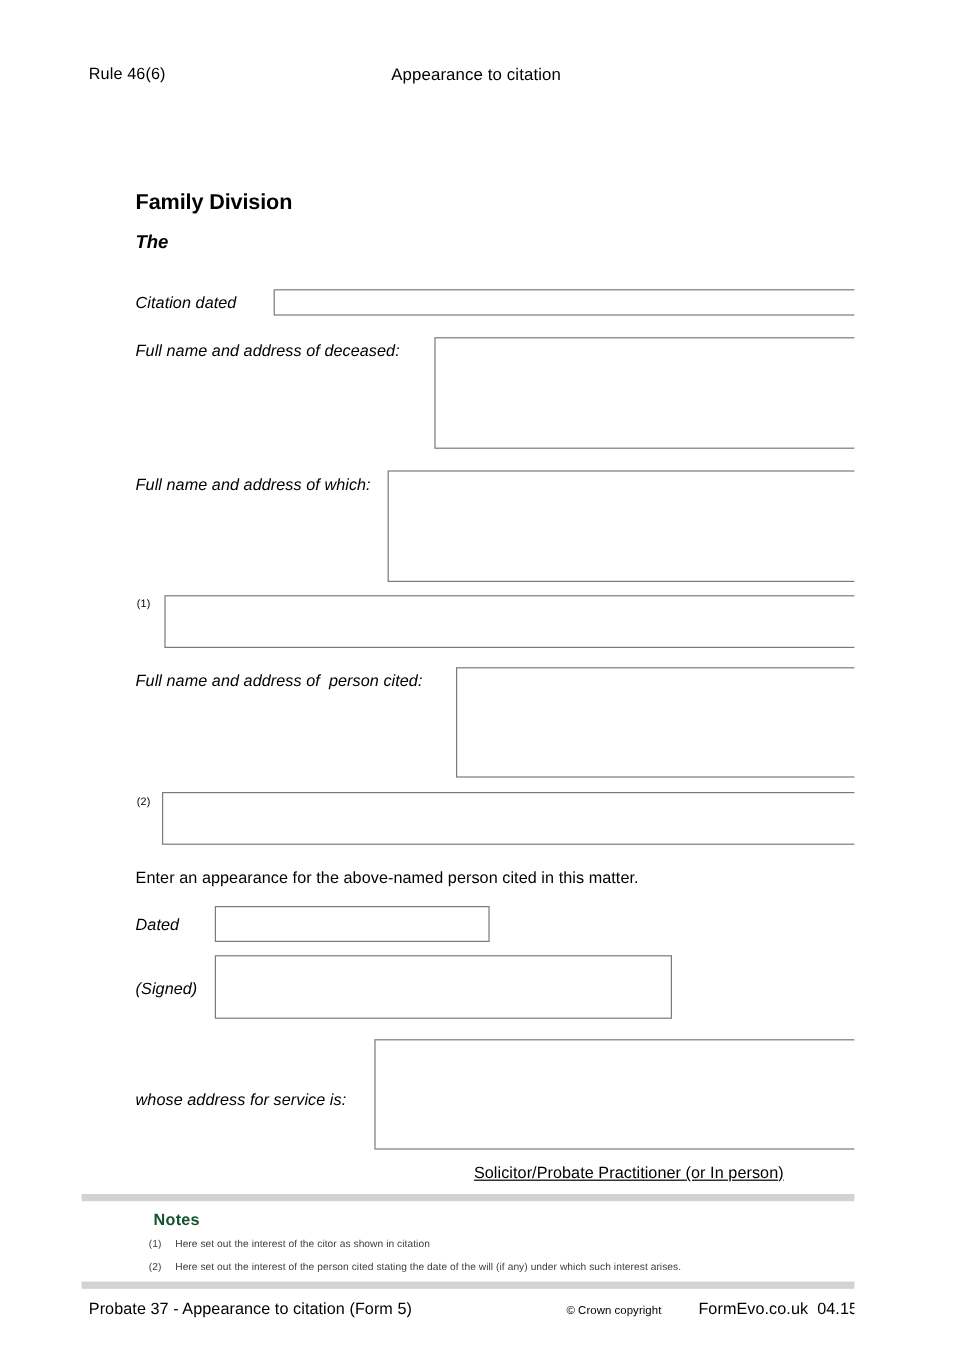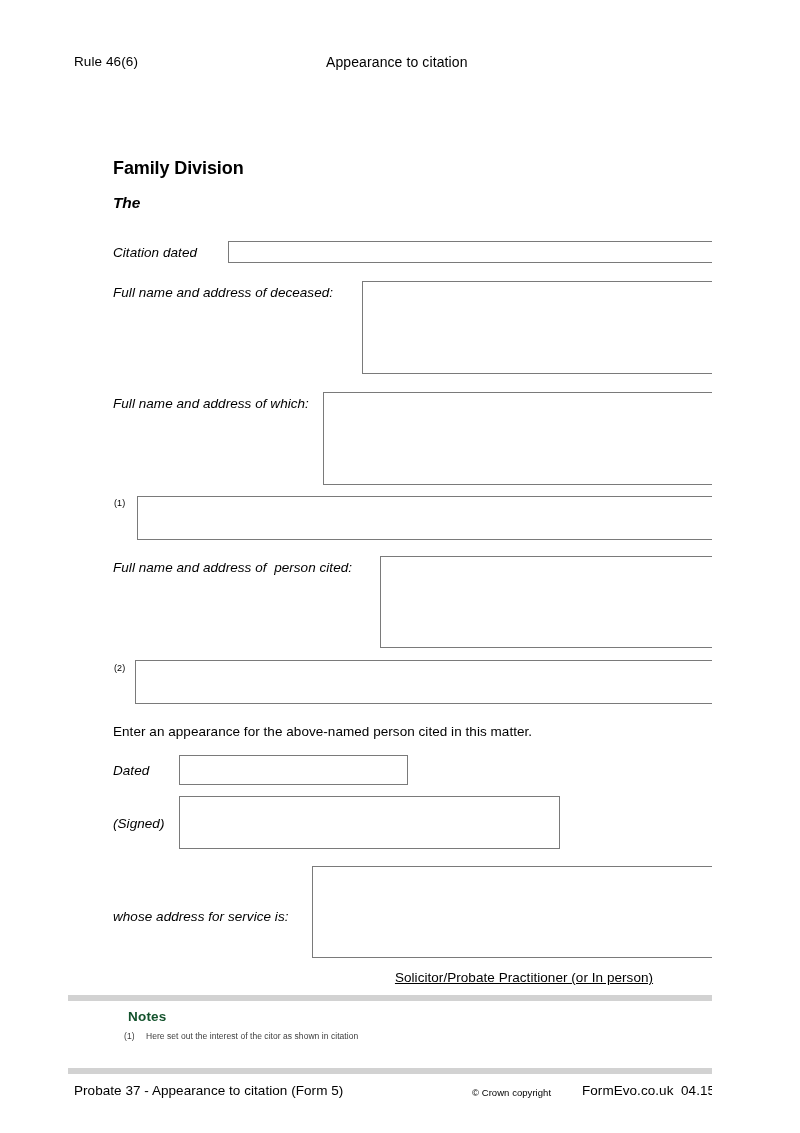--- a/index.html
+++ b/index.html
@@ -201,20 +201,23 @@
   <div class="abs sig-caption" style="left:324px; top:970px; width:400px;">Solicitor/Probate Practitioner (or In person)</div>
 
   <div class="abs sep-bar" style="left:68px; top:995px; width:664px;"></div>
 
   <div class="abs notes-heading">Notes</div>
 
   <div class="abs note-row" style="left:96px; top:1031px;">
     <span class="num">(1)</span><span>Here set out the interest of the citor as shown in citation</span>
   </div>
 
+  <div class="abs note-row" style="left:96px; top:1050px;">
+    <span class="num">(2)</span><span>Here set out the interest of the person cited stating the date of the will (if any) under which such interest arises.</span>
+  </div>
 
   <div class="abs sep-bar" style="left:68px; top:1068px; width:664px;"></div>
 
   <div class="abs footer-left">Probate 37 - Appearance to citation (Form 5)</div>
   <div class="abs footer-copy">© Crown copyright</div>
   <div class="abs footer-brand">FormEvo.co.uk  04.15</div>
 
 </div>
 
 </body></html>

